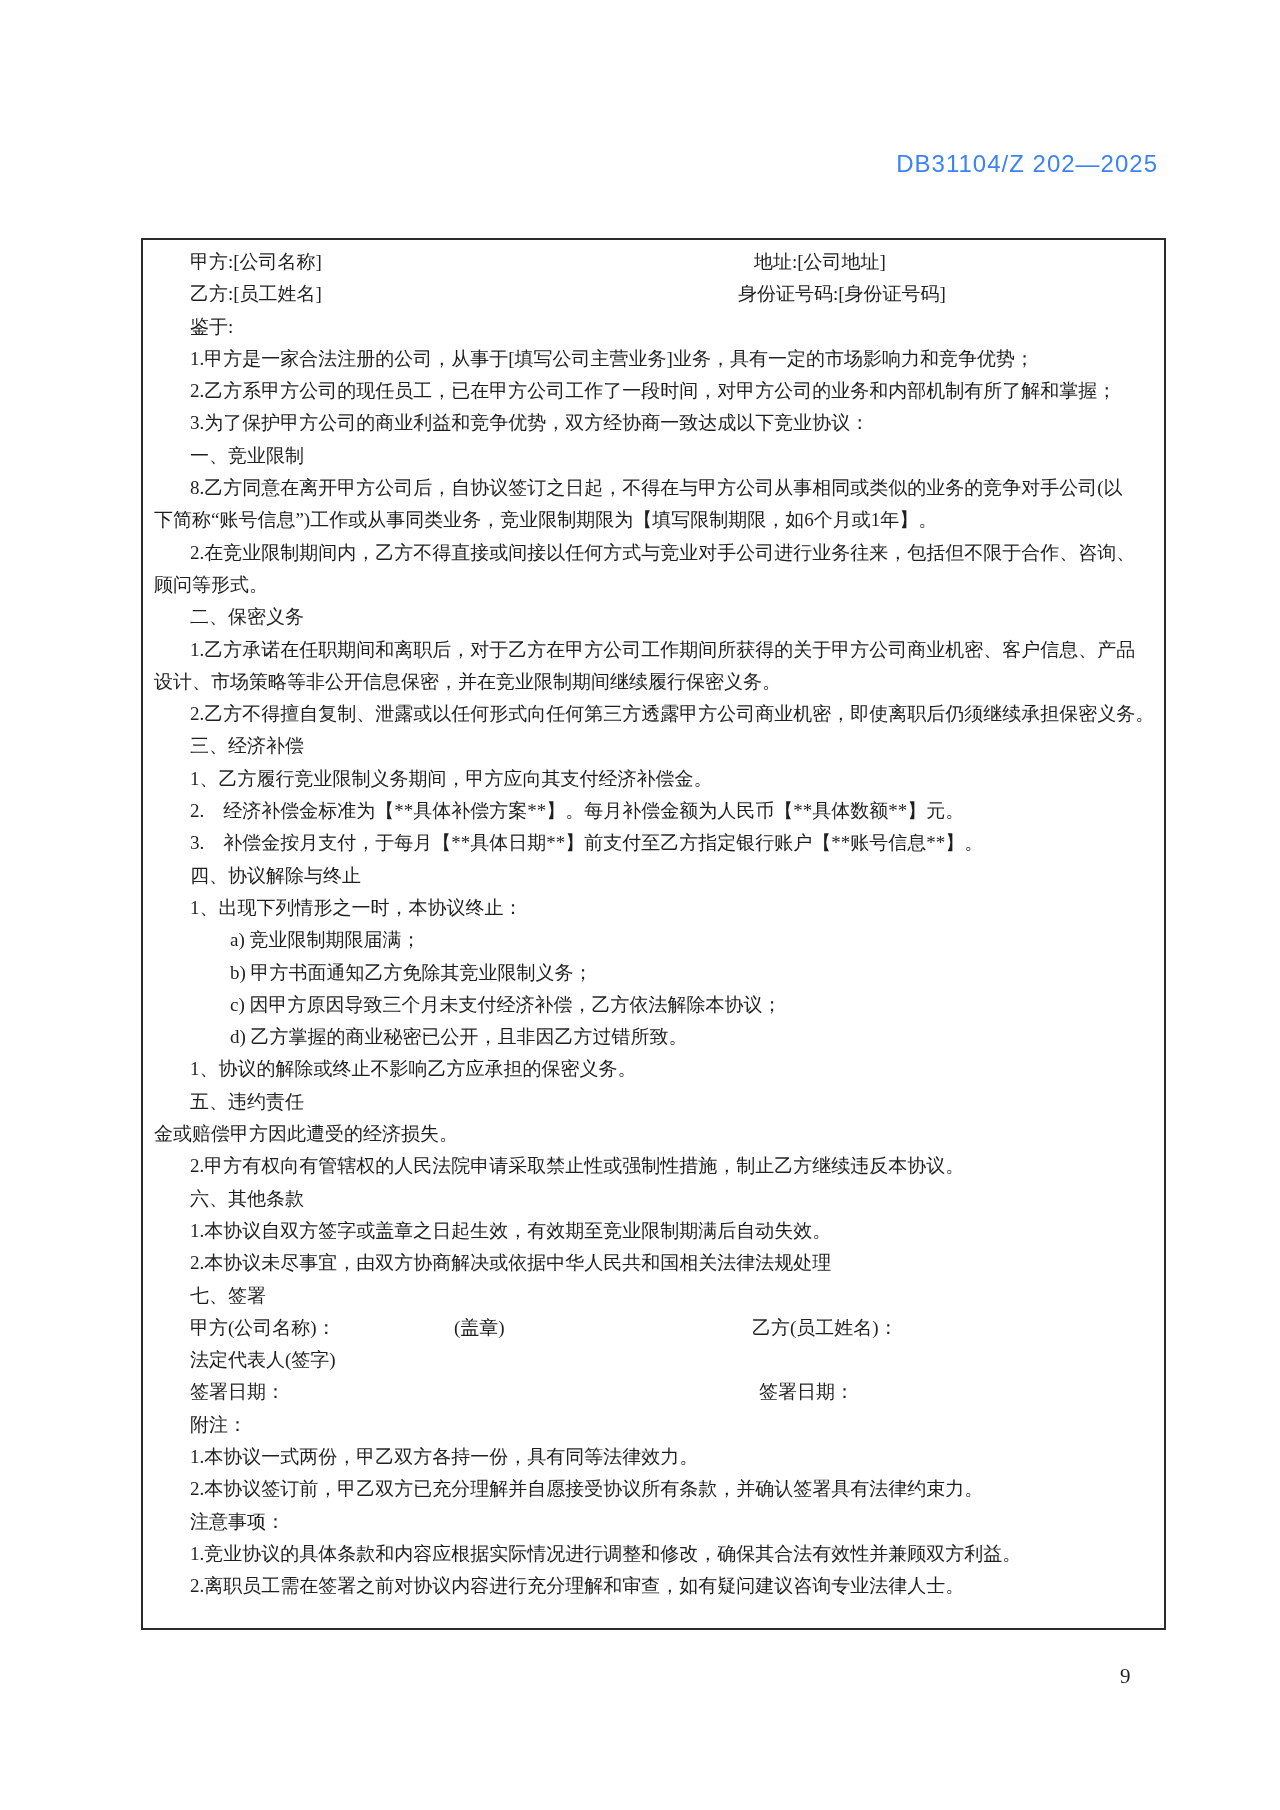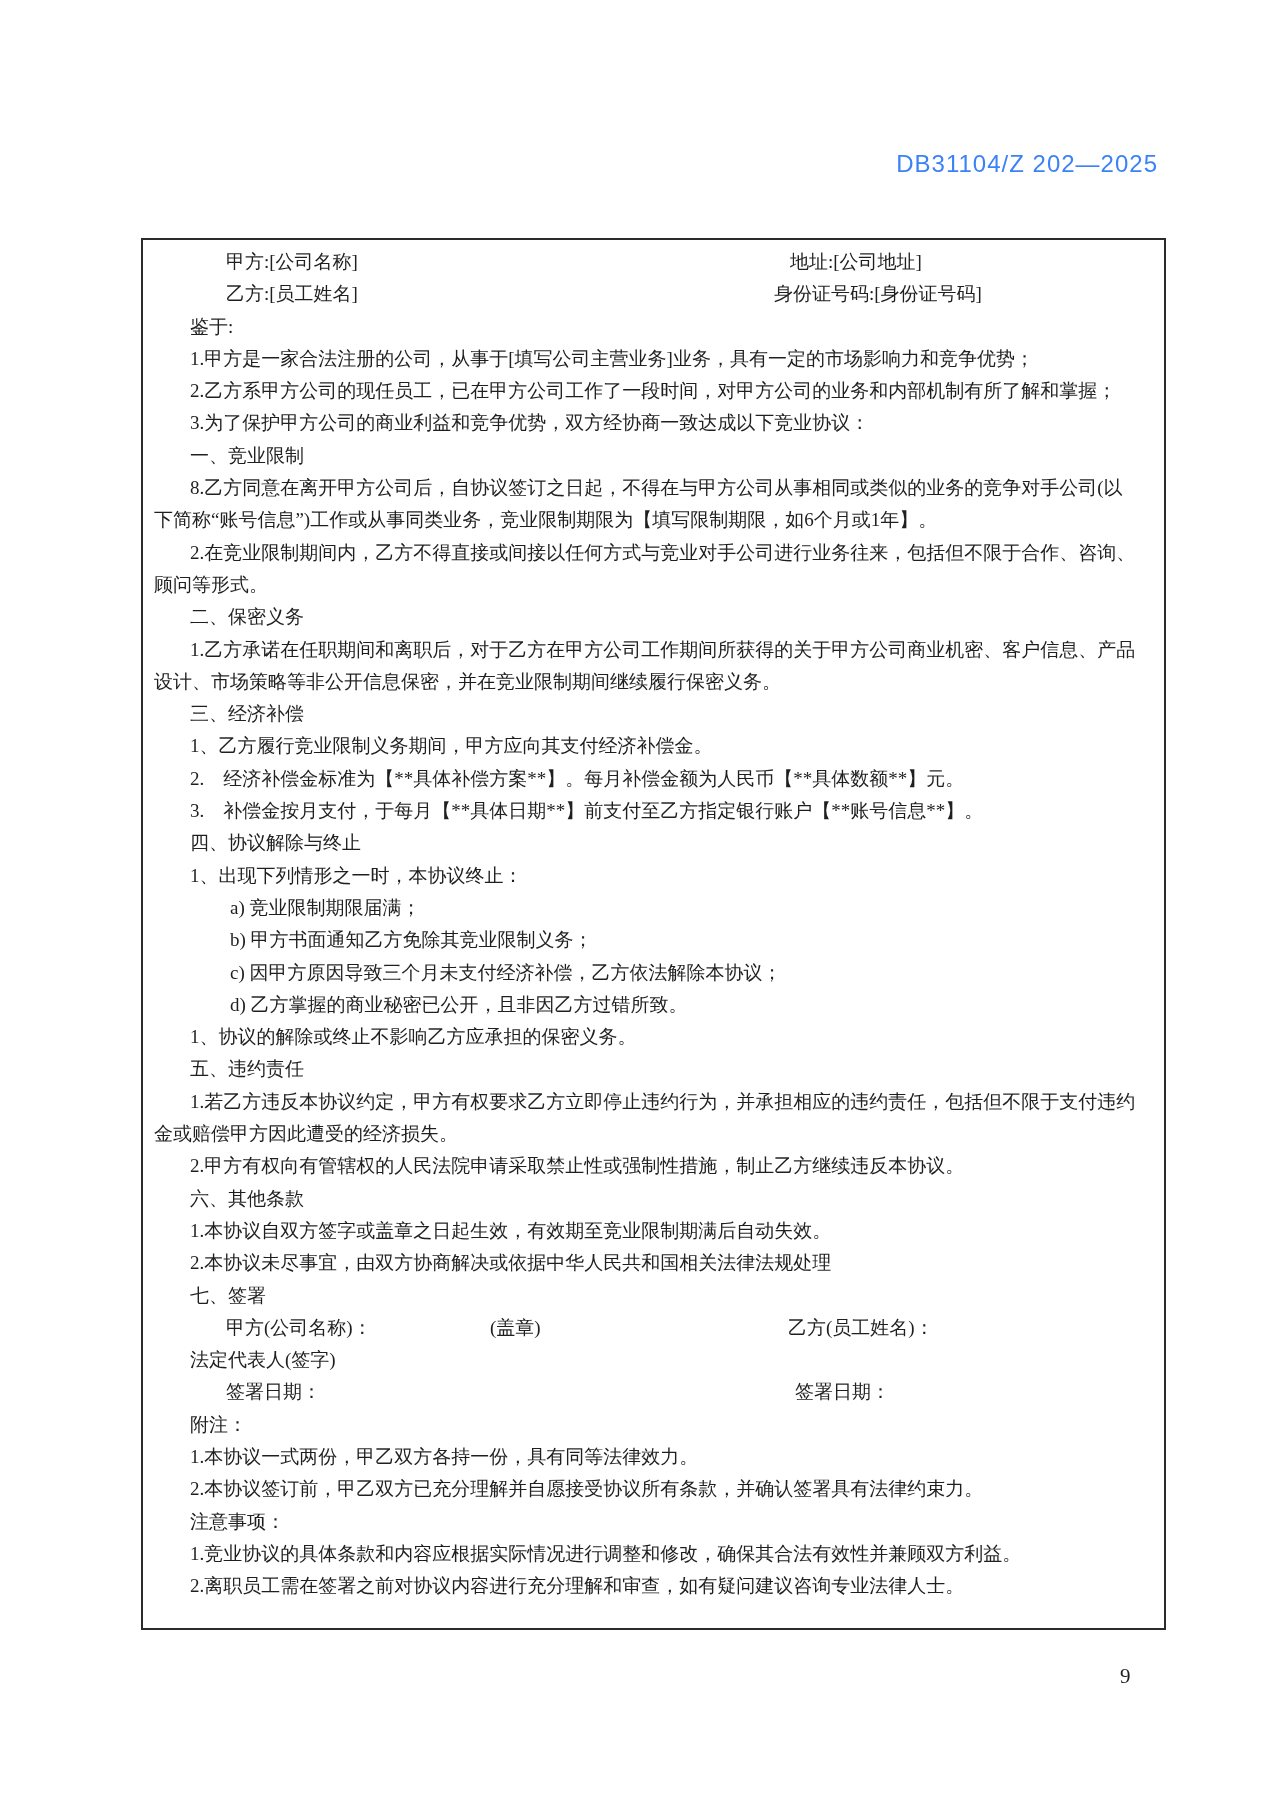--- a/index.html
+++ b/index.html
@@ -40,21 +40,21 @@
   .line {
     position: relative;
     height: 32.3px;
     line-height: 32.3px;
     font-size: 19px;
     white-space: pre;
     color: #1f1f1f;
   }
   .line.ind { padding-left: 36px; }
   .line.sub { padding-left: 76px; }
-  .cell { position: absolute; top: 0; white-space: pre; margin-left: 36px; }
+  .cell { position: absolute; top: 0; white-space: pre; }
   .page-number {
     position: absolute;
     left: 1120px;
     top: 1664px;
     font-size: 21px;
     color: #1f1f1f;
   }
 </style>
 </head>
 <body>
@@ -70,33 +70,33 @@
       <div class="line ind">2.乙方系甲方公司的现任员工，已在甲方公司工作了一段时间，对甲方公司的业务和内部机制有所了解和掌握；</div>
       <div class="line ind">3.为了保护甲方公司的商业利益和竞争优势，双方经协商一致达成以下竞业协议：</div>
       <div class="line ind">一、竞业限制</div>
       <div class="line ind">8.乙方同意在离开甲方公司后，自协议签订之日起，不得在与甲方公司从事相同或类似的业务的竞争对手公司(以</div>
       <div class="line">下简称“账号信息”)工作或从事同类业务，竞业限制期限为【填写限制期限，如6个月或1年】。</div>
       <div class="line ind">2.在竞业限制期间内，乙方不得直接或间接以任何方式与竞业对手公司进行业务往来，包括但不限于合作、咨询、</div>
       <div class="line">顾问等形式。</div>
       <div class="line ind">二、保密义务</div>
       <div class="line ind">1.乙方承诺在任职期间和离职后，对于乙方在甲方公司工作期间所获得的关于甲方公司商业机密、客户信息、产品</div>
       <div class="line">设计、市场策略等非公开信息保密，并在竞业限制期间继续履行保密义务。</div>
+      <div class="line ind">2.乙方不得擅自复制、泄露或以任何形式向任何第三方透露甲方公司商业机密，即使离职后仍须继续承担保密义务。</div>
       <div class="line ind">三、经济补偿</div>
       <div class="line ind">1、乙方履行竞业限制义务期间，甲方应向其支付经济补偿金。</div>
       <div class="line ind">2.　经济补偿金标准为【**具体补偿方案**】。每月补偿金额为人民币【**具体数额**】元。</div>
       <div class="line ind">3.　补偿金按月支付，于每月【**具体日期**】前支付至乙方指定银行账户【**账号信息**】。</div>
       <div class="line ind">四、协议解除与终止</div>
       <div class="line ind">1、出现下列情形之一时，本协议终止：</div>
       <div class="line sub">a) 竞业限制期限届满；</div>
       <div class="line sub">b) 甲方书面通知乙方免除其竞业限制义务；</div>
       <div class="line sub">c) 因甲方原因导致三个月未支付经济补偿，乙方依法解除本协议；</div>
       <div class="line sub">d) 乙方掌握的商业秘密已公开，且非因乙方过错所致。</div>
       <div class="line ind">1、协议的解除或终止不影响乙方应承担的保密义务。</div>
       <div class="line ind">五、违约责任</div>
-      <div class="line ind">1.若乙方违反本协议约定，甲方有权要求乙方立即停止违约行为，并承担相应的违约责任，包括但不限于支付违约</div>
       <div class="line">金或赔偿甲方因此遭受的经济损失。</div>
       <div class="line ind">2.甲方有权向有管辖权的人民法院申请采取禁止性或强制性措施，制止乙方继续违反本协议。</div>
       <div class="line ind">六、其他条款</div>
       <div class="line ind">1.本协议自双方签字或盖章之日起生效，有效期至竞业限制期满后自动失效。</div>
       <div class="line ind">2.本协议未尽事宜，由双方协商解决或依据中华人民共和国相关法律法规处理</div>
       <div class="line ind">七、签署</div>
       <div class="line"><span class="cell" style="left: 36px;">甲方(公司名称)：</span><span class="cell" style="left: 300px;">(盖章)</span><span class="cell" style="left: 598px;">乙方(员工姓名)：</span></div>
       <div class="line ind">法定代表人(签字)</div>
       <div class="line"><span class="cell" style="left: 36px;">签署日期：</span><span class="cell" style="left: 605px;">签署日期：</span></div>
       <div class="line ind">附注：</div>

